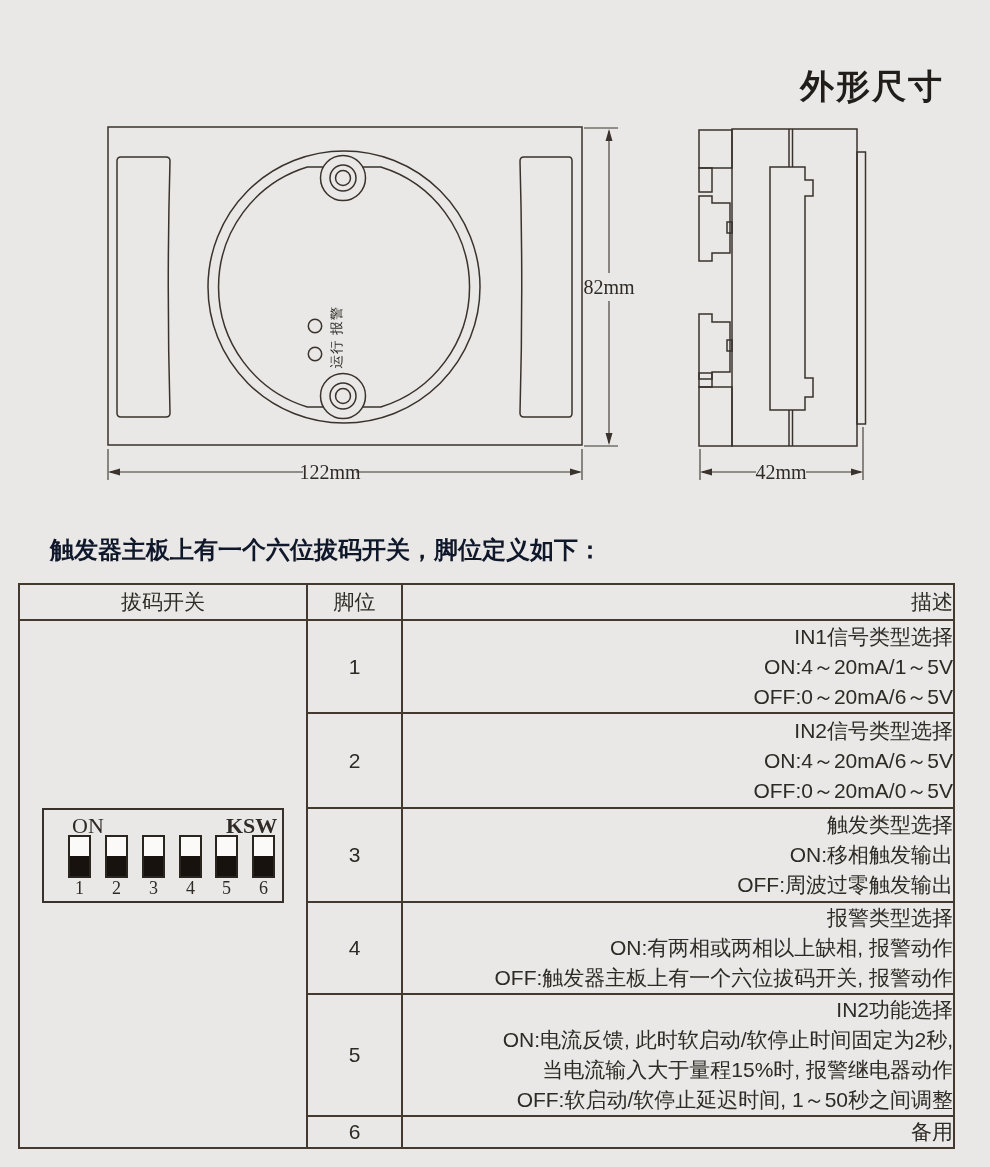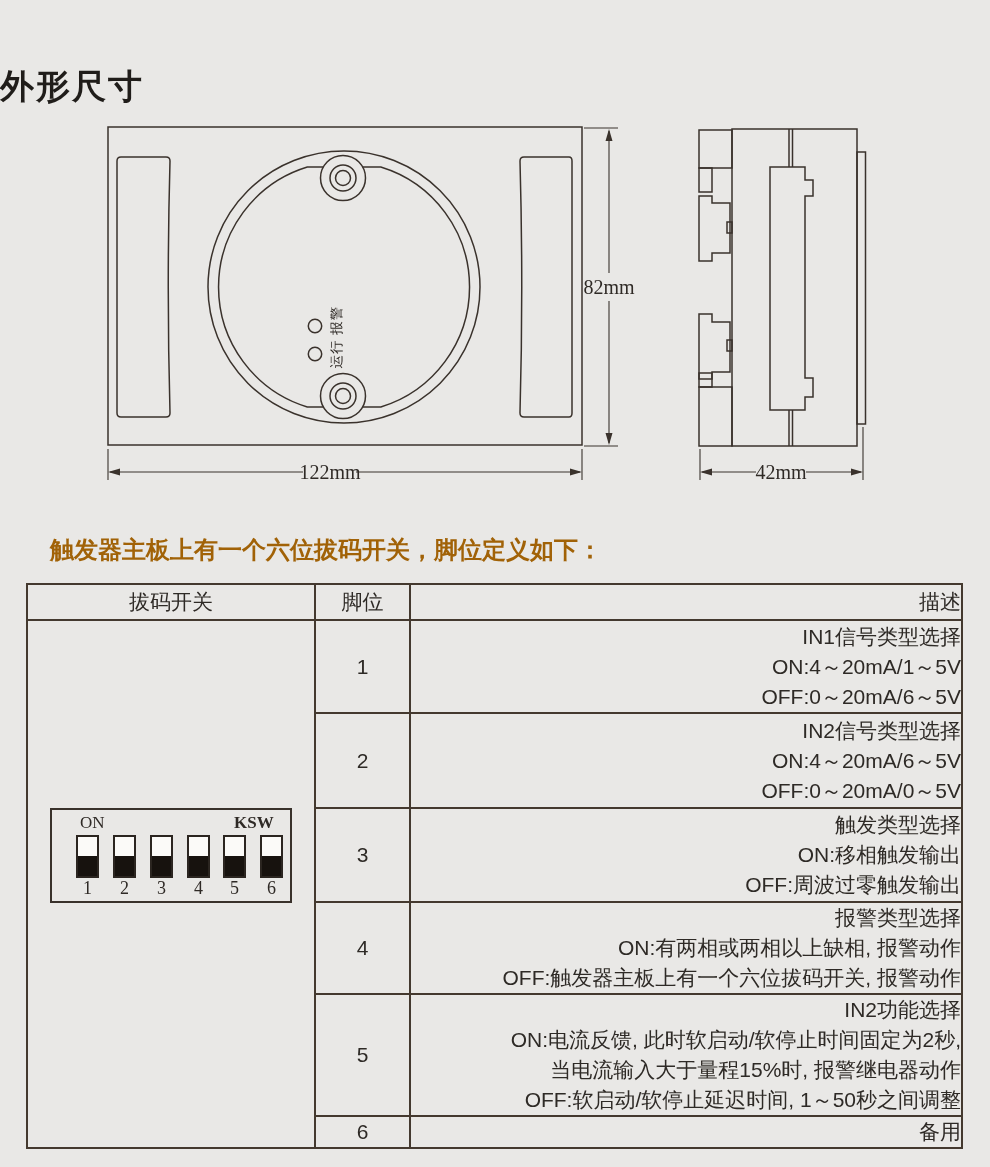--- a/index.html
+++ b/index.html
@@ -1,38 +1,38 @@
 <!DOCTYPE html>
 <html><head>
 <meta charset="utf-8">
 <style>
   html,body{margin:0;padding:0;}
   body{background:#e9e8e6;font-family:"Liberation Sans",sans-serif;}
   .page{position:relative;width:990px;height:1167px;background:#e9e8e6;overflow:hidden;}
-  .title{position:absolute;left:0;top:64px;width:944px;text-align:left;
+  .title{position:absolute;left:0;top:64px;width:944px;text-align:right;
          font-size:34px;font-weight:bold;color:#201d1a;letter-spacing:2px;}
-  .intro{position:absolute;left:50px;top:534px;font-size:24px;font-weight:bold;color:#a16207;}
+  .intro{position:absolute;left:50px;top:534px;font-size:24px;font-weight:bold;color:#0f172a;}
   svg{position:absolute;left:0;top:0;}
   .dim-text{font-family:"Liberation Serif",serif;font-size:20px;fill:#2f2a26;}
   
-  table.spec{position:absolute;left:26px;top:583px;width:935px;border-collapse:collapse;
+  table.spec{position:absolute;left:18px;top:583px;width:935px;border-collapse:collapse;
              table-layout:fixed;background:transparent;}
   table.spec td,table.spec th{border:2px solid #44392f;padding:0;color:#2e2a26;
              font-weight:normal;font-size:21px;vertical-align:middle;}
   tr.h-header{height:36px;}
   tr.h-r1{height:93px;} tr.h-r2{height:95px;} tr.h-r3{height:94px;}
   tr.h-r4{height:92px;} tr.h-r5{height:120px;} tr.h-r6{height:30px;}
   .c-center{text-align:center;}
   .c-desc{text-align:right;padding-left:26px;white-space:pre-line;line-height:30px;}
   td.dipcell{position:relative;vertical-align:top;}
   
   .dipbox{position:absolute;left:22px;top:187px;width:242px;height:95px;
           border:2px solid #39312b;box-sizing:border-box;}
   .diplabel{position:absolute;top:3px;font-family:"Liberation Serif",serif;
-            font-size:17px;color:#2f2a26;}
+            font-size:22px;color:#2f2a26;}
   .lab-on{left:28px;} .lab-ksw{left:182px;font-weight:bold;}
   .sw{position:absolute;top:25px;width:23px;height:43px;box-sizing:border-box;
       border:2px solid #2b2520;
       background:linear-gradient(180deg,#fbfaf8 0 49%,#17120e 49% 100%);}
   .swnum{position:absolute;top:68px;width:23px;text-align:center;
          font-family:"Liberation Serif",serif;font-size:18px;color:#2f2a26;}
   .s1{left:24px;} .s2{left:61px;} .s3{left:98px;} .s4{left:135px;} .s5{left:171px;} .s6{left:208px;}
 </style>
 </head>
 <body>

